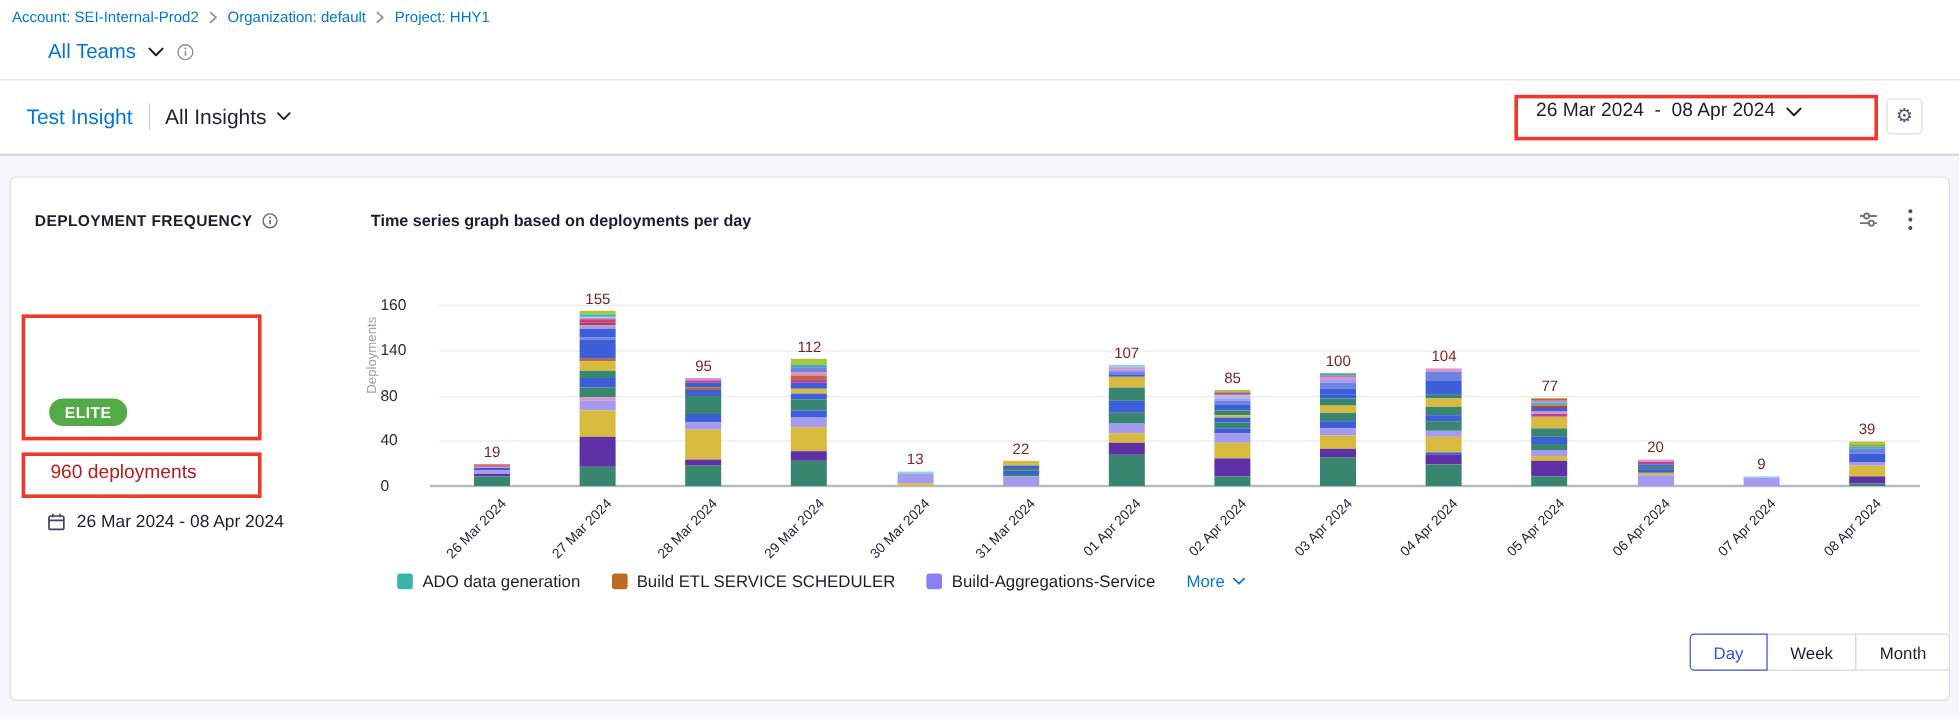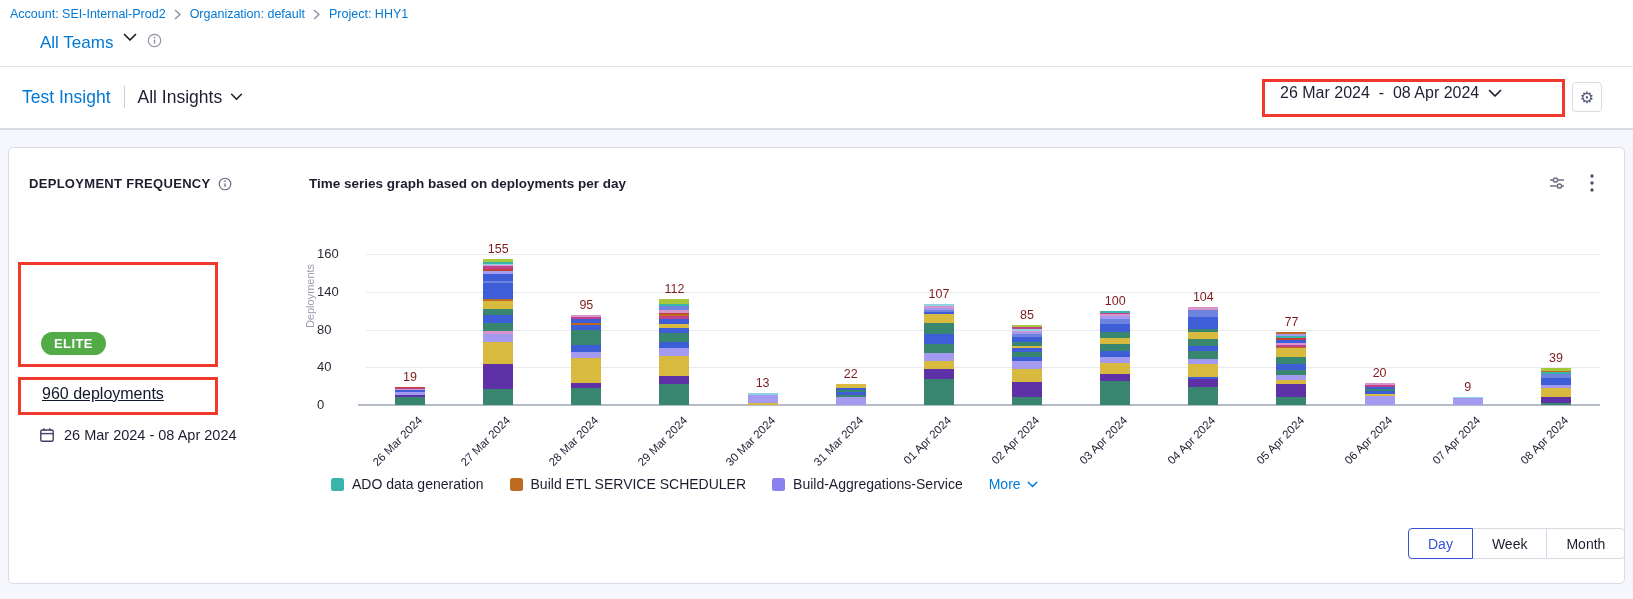--- a/index.html
+++ b/index.html
@@ -3,21 +3,21 @@
 <meta charset="utf-8">
 <style>
   * { margin:0; padding:0; box-sizing:border-box; }
   body { font-family:"Liberation Sans", sans-serif; background:#fff; }
   #app { position:relative; width:1633px; height:599px; overflow:hidden; background:#fff; color:#1f1f33; }
 
   
   .breadcrumb { position:absolute; left:10px; top:7px; display:flex; align-items:center; gap:8px; font-size:12.5px; }
   .crumb { color:#0278d5; cursor:pointer; }
   .crumb-sep { display:flex; align-items:center; }
-  .team-row { position:absolute; left:40px; top:33px; display:flex; align-items:flex-start; gap:10px; }
+  .team-row { position:absolute; left:40px; top:33px; display:flex; align-items:center; gap:10px; }
   .team-name { color:#0278d5; font-size:17px; font-weight:500; cursor:pointer; }
   .divider1 { position:absolute; left:0; top:66px; width:100%; height:1px; background:#e1e2ea; }
 
   
   .insight-row { position:absolute; left:22px; top:82px; display:flex; align-items:center; gap:13px; height:30px; }
   .insight-name { color:#0278d5; font-size:17.5px; font-weight:500; cursor:pointer; }
   .vpipe { width:1px; height:22px; background:#cdced8; }
   .insight-scope { display:flex; align-items:center; gap:8px; font-size:17.5px; color:#1f1f33; cursor:pointer; }
   .date-picker { position:absolute; left:1280px; top:84px; display:flex; align-items:center; gap:9px; font-size:16px; font-weight:500; color:#1f1f33; cursor:pointer; }
   .gear-btn { position:absolute; left:1572px; top:82px; width:30px; height:30px; border:1px solid #dadbe4; border-radius:4px; display:flex; align-items:center; justify-content:center; background:#fff; cursor:pointer; font-size:16px; color:#50547a; }
@@ -30,21 +30,21 @@
   .widget-title { position:absolute; left:20px; top:28px; font-size:13px; font-weight:700; letter-spacing:.3px; color:#1d1d30; display:flex; align-items:center; gap:7px; }
   .chart-title { position:absolute; left:300px; top:28px; font-size:13.5px; font-weight:700; color:#1d1d30; }
   .sliders-btn { position:absolute; left:1535px; top:22px; width:26px; height:26px; display:flex; align-items:center; justify-content:center; cursor:pointer; }
   .kebab-btn { position:absolute; left:1572px; top:22px; width:22px; height:26px; display:flex; align-items:center; justify-content:center; cursor:pointer; }
 
   
   .metric-row { position:absolute; left:35px; top:122px; display:flex; align-items:baseline; gap:10px; }
   .metric-value { font-size:37px; font-weight:500; color:#1d1d30; }
   .metric-unit { font-size:16.5px; color:#3c3c55; }
   .badge { position:absolute; left:32px; top:184px; background:#52ab46; color:#fff; font-size:13px; font-weight:700; padding:4px 13px; border-radius:12px; letter-spacing:.4px; }
-  .total-deployments { position:absolute; left:33px; top:237px; font-size:16px; color:#0f172a;text-decoration:underline; }
+  .total-deployments { position:absolute; left:33px; top:237px; font-size:16px; color:#b91c1c; }
   .cal-row { position:absolute; left:30px; top:279px; display:flex; align-items:center; gap:9px; font-size:14.5px; color:#1d1d30; }
 
   
   .ylabel { position:absolute; left:247px; top:141px; width:110px; height:14px; text-align:center; font-size:11px; color:#9b9eab; transform:rotate(-90deg); }
   .ytick { position:absolute; width:40px; text-align:left; font-size:13px; color:#2a2a38; }
   .plot { position:absolute; left:357px; top:106px; width:1234px; height:151px; }
   .gridline { position:absolute; left:0; width:100%; height:1px; background:#e9eaf0; }
   .baseline { position:absolute; left:-8px; right:0; bottom:-1px; height:2px; background:#b4bbc7; }
   .bar-col { position:absolute; bottom:0; height:100%; }
   .bar { position:absolute; bottom:0; left:50%; margin-left:-15px; width:30px; display:flex; flex-direction:column-reverse; cursor:pointer; }

